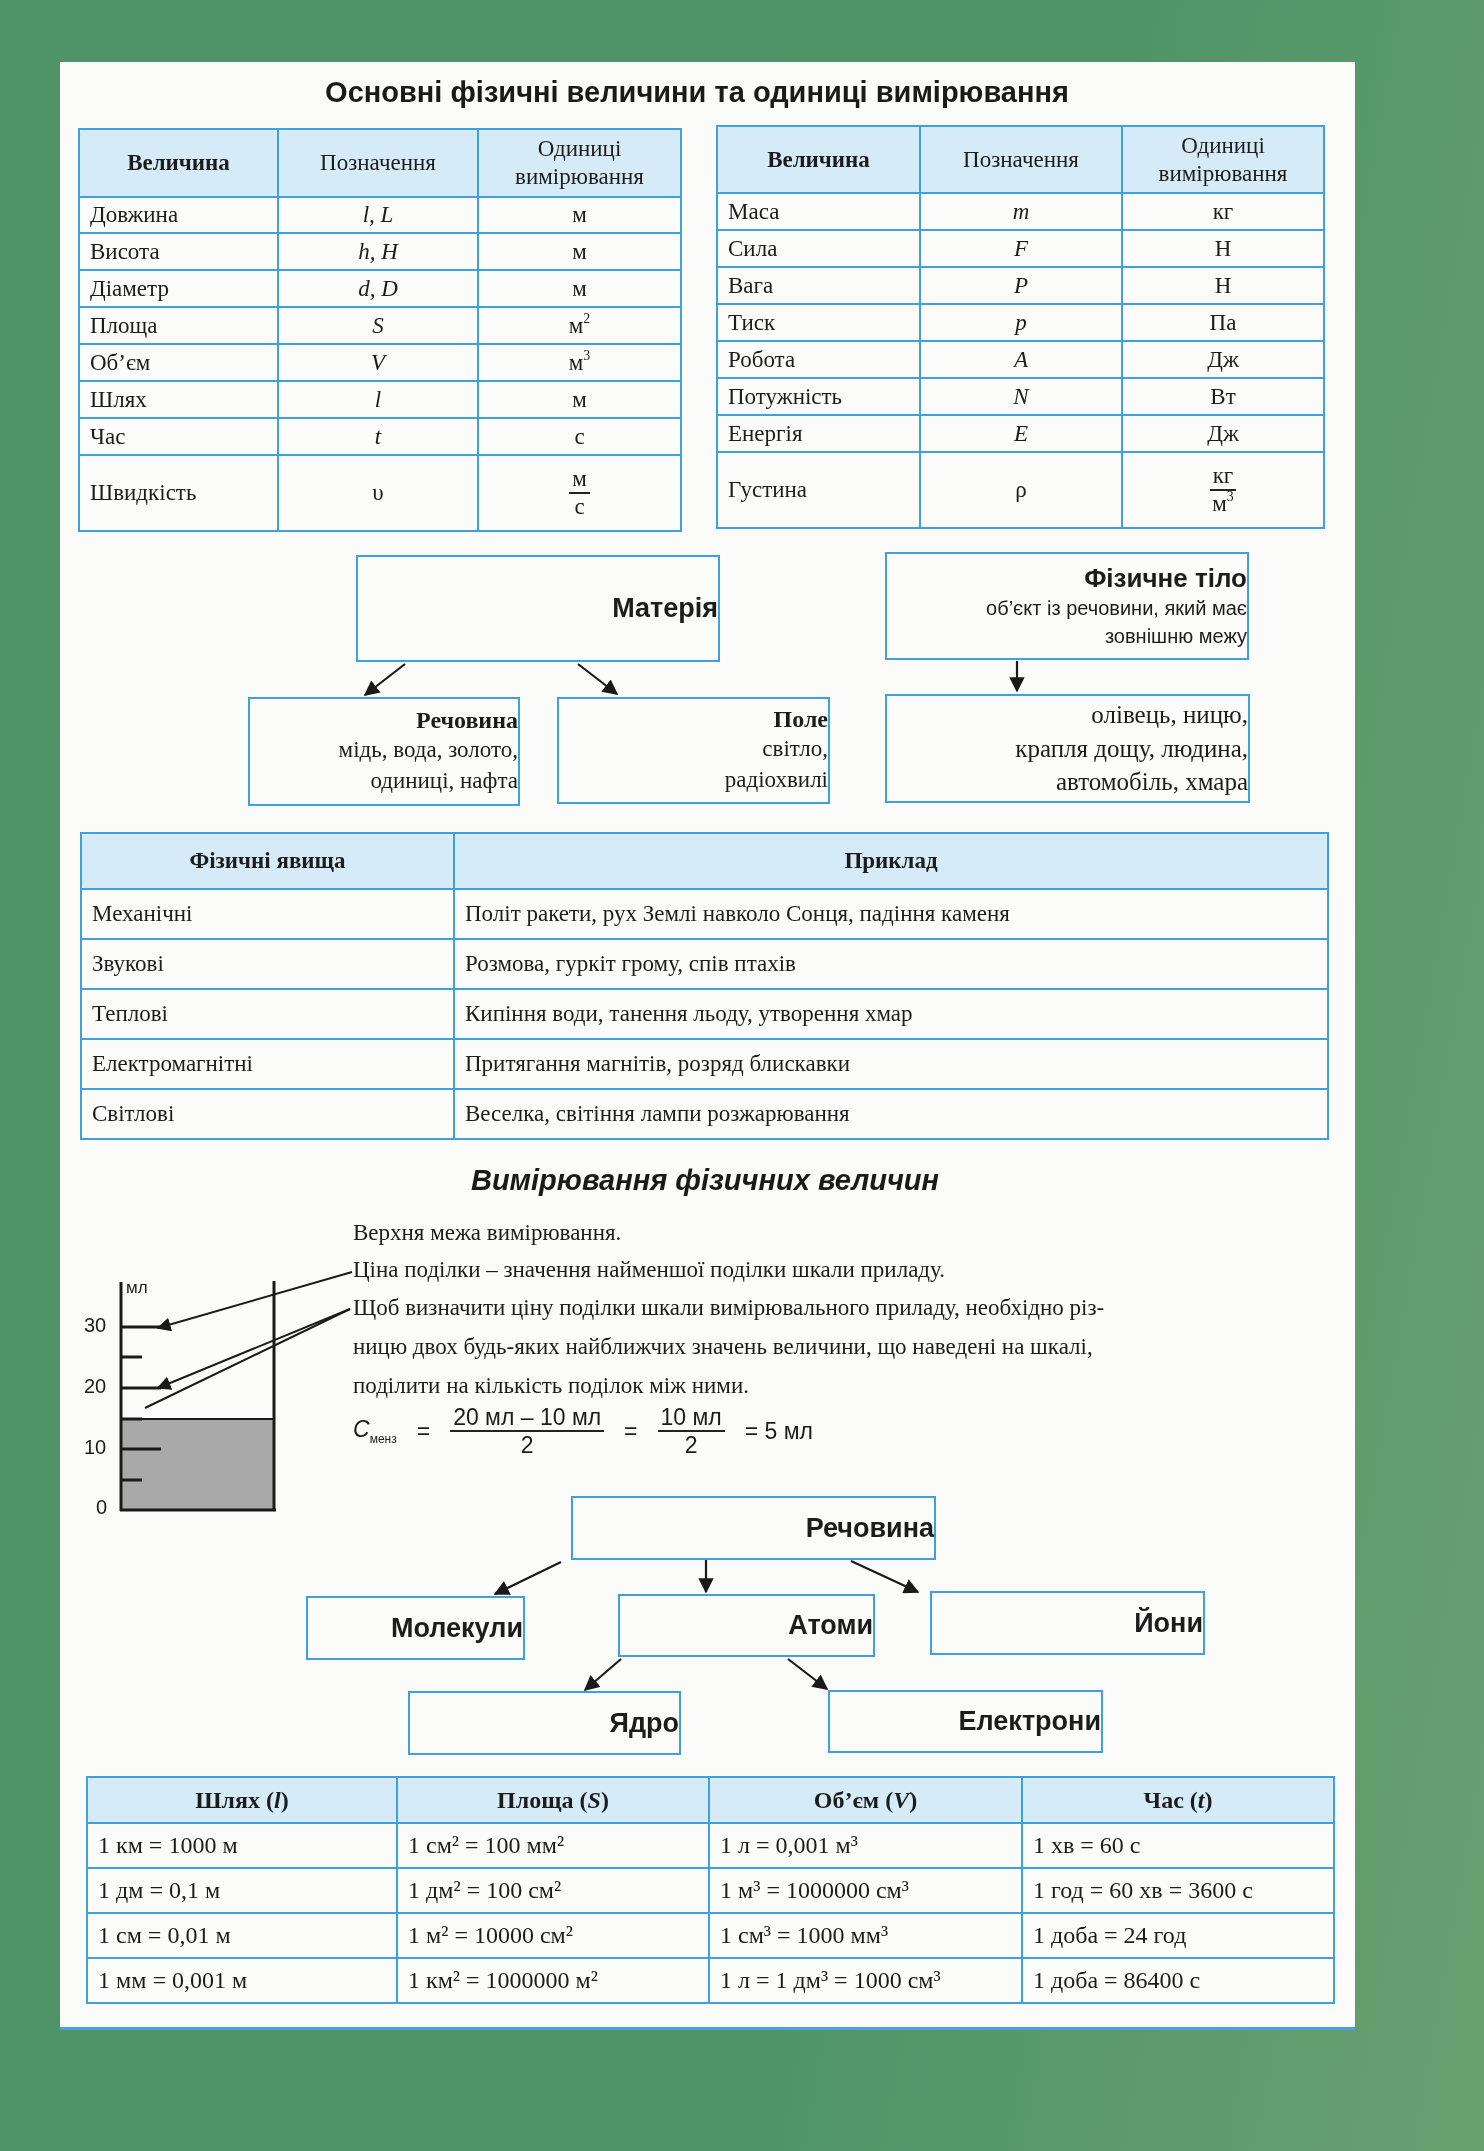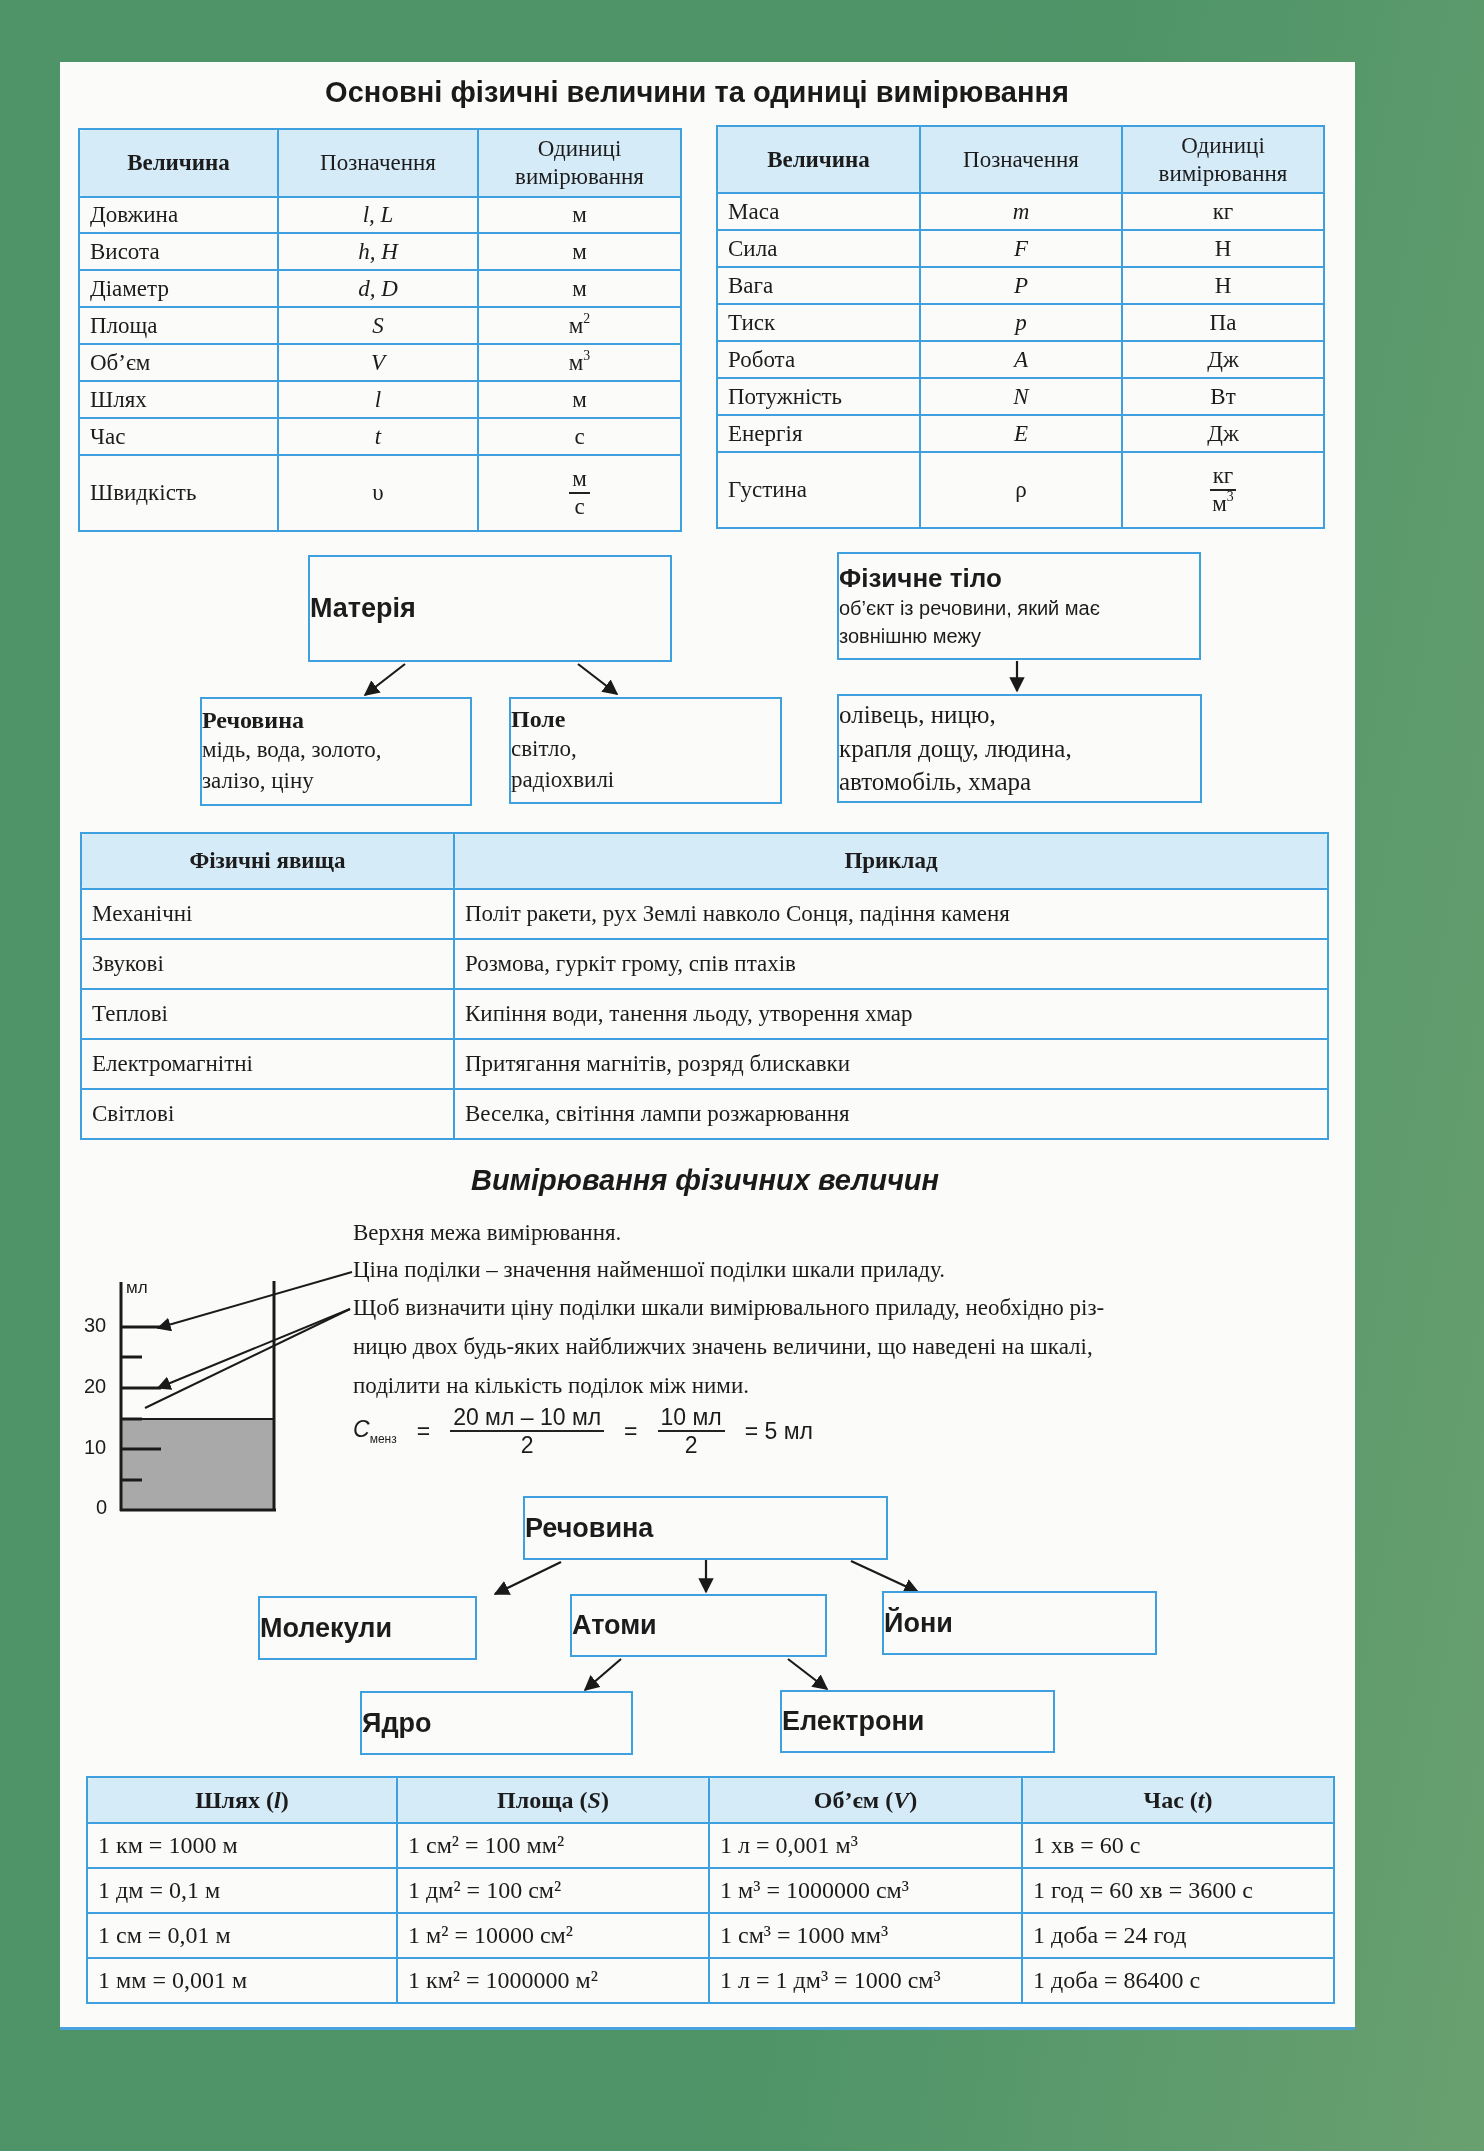--- a/index.html
+++ b/index.html
@@ -28,21 +28,21 @@
   table.grid th { background: #d6ebf8; font-weight: normal; text-align: center; line-height: 1.2; }
   table.grid th.bold { font-weight: bold; border-radius: 6px; }
   td.c { text-align: center; }
   td.it, span.it { font-style: italic; }
   sup { font-size: 0.6em; vertical-align: 0.7em; line-height: 0; }
   .frac { display: inline-flex; flex-direction: column; align-items: center; line-height: 1.05; vertical-align: middle; }
   .frac .num { border-bottom: 2px solid #222; padding: 0 3px 1px; }
   .frac .den { padding-top: 1px; }
   .box {
     position: absolute; box-sizing: border-box; border: 2px solid #3fa0e0; background: #fbfbfa;
-    display: flex; flex-direction: column; align-items: flex-start; justify-content: center; text-align: center;
+    display: flex; flex-direction: column; align-items: flex-end; justify-content: center; text-align: center; margin-left: 48px;
   }
   .sans-b { font-family: "Liberation Sans", "DejaVu Sans", sans-serif; font-weight: bold; font-size: 27px; }
   .sans { font-family: "Liberation Sans", "DejaVu Sans", sans-serif; font-size: 20px; line-height: 1.4; }
   .serif-b { font-family: "Liberation Serif", "DejaVu Serif", serif; font-weight: bold; font-size: 24px; }
   .serif { font-family: "Liberation Serif", "DejaVu Serif", serif; font-size: 23px; line-height: 1.35; }
   .serif-lg { font-family: "Liberation Serif", "DejaVu Serif", serif; font-size: 25px; line-height: 1.35; }
   svg.arrows { position: absolute; left: 0; top: 0; width: 1484px; height: 2151px; pointer-events: none; }
   .meas-line { position: absolute; left: 353px; font-family: "Liberation Serif", "DejaVu Serif", serif; font-size: 23px; white-space: nowrap; }
   .formula { position: absolute; left: 353px; top: 1405px; font-family: Liberation Sans, sans-serif; font-size: 23px; display: flex; align-items: center; gap: 20px; }
   .formula .sub { font-size: 12px; vertical-align: -6px; }
@@ -218,21 +218,21 @@
     </g>
   </g>
 </svg>
 
 <div class="box" style="left:308px; top:555px; width:364px; height:107px;">
   <span class="sans-b">Матерія</span>
 </div>
 <div class="box" style="left:200px; top:697px; width:272px; height:109px;">
   <span class="serif-b">Речовина</span>
   <span class="serif">мідь, вода, золото,</span>
-  <span class="serif">залізо, ціну</span>
+  <span class="serif">одиниці, нафта</span>
 </div>
 <div class="box" style="left:509px; top:697px; width:273px; height:107px;">
   <span class="serif-b">Поле</span>
   <span class="serif">світло,</span>
   <span class="serif">радіохвилі</span>
 </div>
 
 <div class="box" style="left:837px; top:552px; width:364px; height:108px;">
   <span class="sans-b" style="font-size:26px">Фізичне тіло</span>
   <span class="sans">об’єкт із речовини, який має</span>

